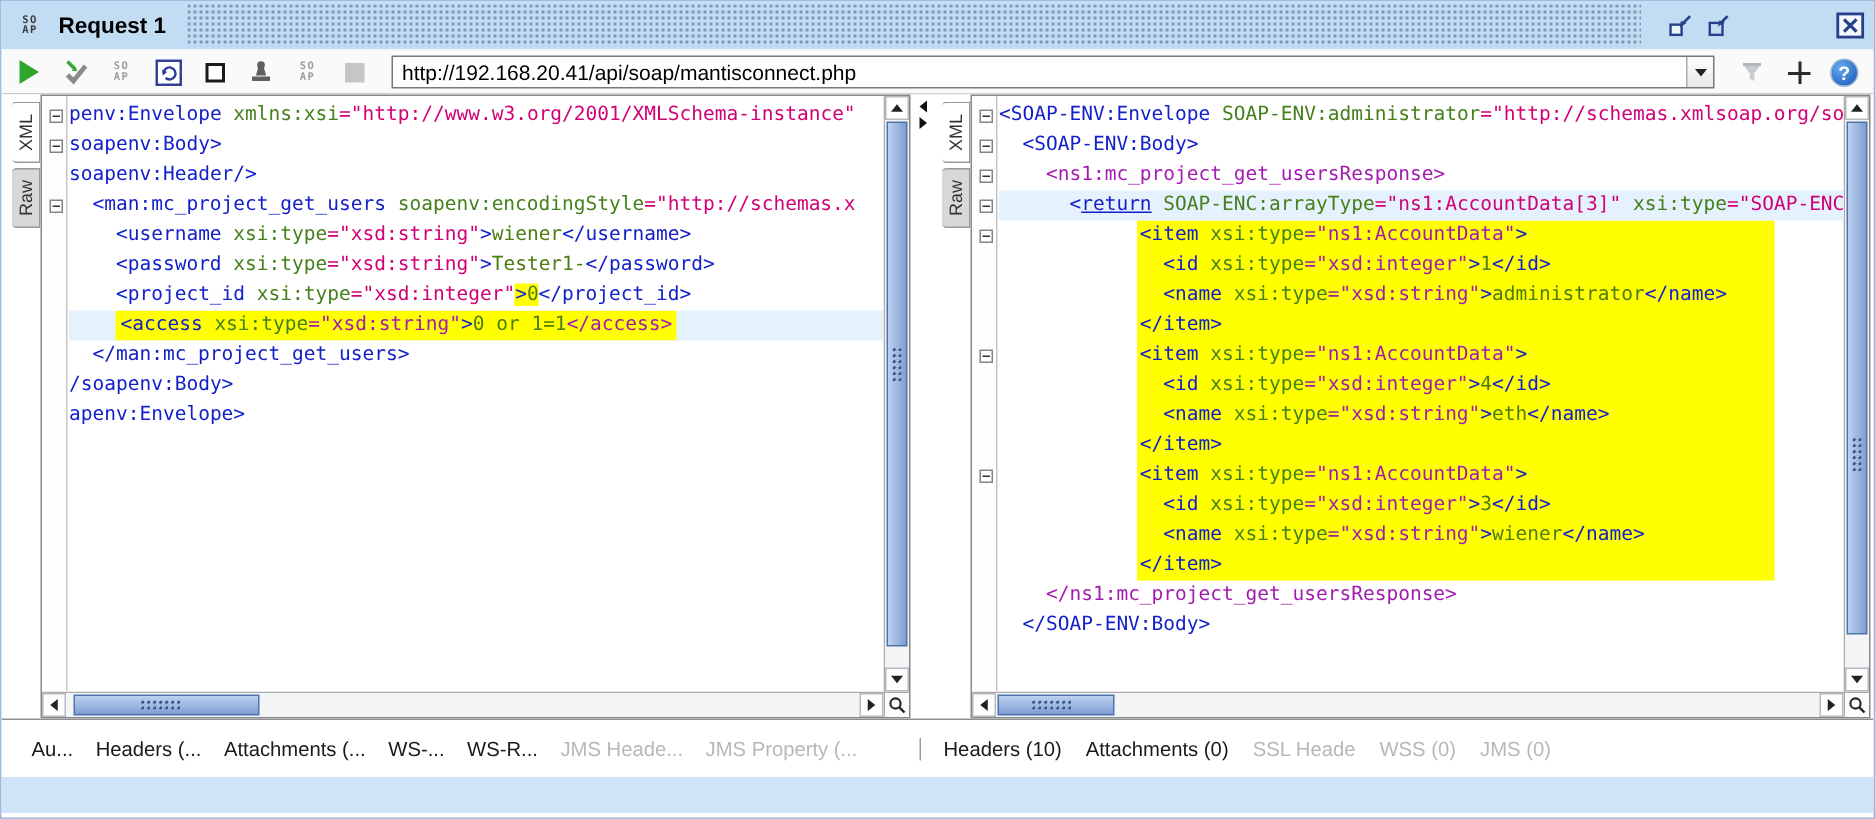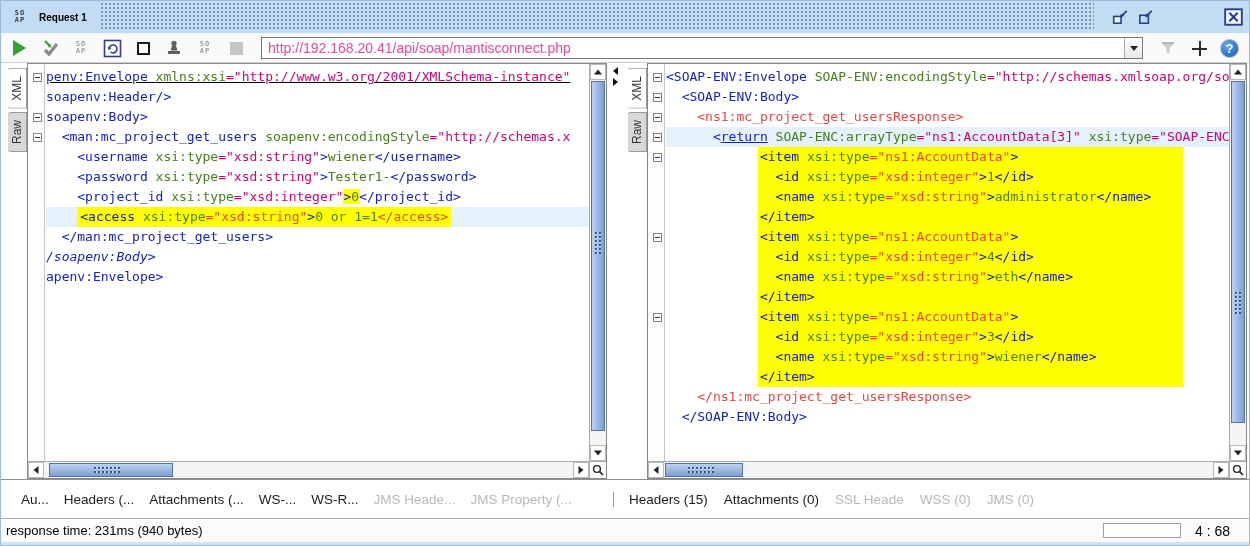--- a/index.html
+++ b/index.html
@@ -4,38 +4,38 @@
 <style>
   * { box-sizing: border-box; margin: 0; padding: 0; }
   body { font-family: "Liberation Sans", sans-serif; background:#fff; }
   .window { width:1250px; height:546px; border:1px solid #9DBBDD; display:grid;
             grid-template-rows: 32px 30px 416px 39px 24px 1fr; background:#fff; overflow:hidden; }
 
   
   .titlebar { background:#C2DCF4; display:flex; align-items:center; padding:0 6px 0 8px; }
   .app-icon { width:22px; height:22px; display:flex; flex-direction:column; align-items:center; justify-content:center;
               font-family:"DejaVu Sans Mono", monospace; font-size:7px; font-weight:bold; color:#3E3E3E; line-height:7px; letter-spacing:1px;}
-  .win-title { font-size:10px; font-weight:bold; color:#000; margin:0 14px 0 8px; white-space:nowrap; }
+  .win-title { font-size:15px; font-weight:bold; color:#000; margin:0 14px 0 8px; white-space:nowrap; }
   .title-pattern { flex:1; align-self:stretch; margin:2px 10px 2px 0;
      background-image: radial-gradient(circle at 1px 1px, #7D97B3 1px, rgba(0,0,0,0) 1.3px);
      background-size:4px 4px; }
   .tbtn { margin-left:8px; cursor:pointer; display:flex; align-items:center; }
   .tbtn svg { display:block; }
 
   
   .toolbar { background:#FAFAFA; border-bottom:1px solid #CFCFCF; border-top:1px solid #F2F7FC;
              display:flex; align-items:center; padding:0 10px 0 8px; gap:11px; }
   .tool { width:20px; height:20px; display:flex; align-items:center; justify-content:center; cursor:pointer; }
   .play { width:0; height:0; border-left:13px solid #2FA52F; border-top:8px solid transparent; border-bottom:8px solid transparent; }
   .soap-mini { display:flex; flex-direction:column; align-items:center; font-family:"DejaVu Sans Mono",monospace;
                font-size:7px; font-weight:bold; color:#9E9E9E; line-height:7px; letter-spacing:1px; }
   .sq-empty { width:13px; height:13px; border:2px solid #1A1A1A; background:#fff; }
   .sq-gray  { width:13px; height:13px; background:#C6C6C6; }
   .url-combo { flex:1; height:22px; border:1px solid #777; background:#fff; display:flex; align-items:stretch; margin:0 4px; }
-  .url-input { flex:1; border:0; outline:0; font-family:"Liberation Sans",sans-serif; font-size:14px; padding:0 6px; color:#ec4899; background:transparent; }
+  .url-input { flex:1; border:0; outline:0; font-family:"Liberation Sans",sans-serif; font-size:14px; padding:0 6px; color:#000000; background:transparent; }
   .combo-arrow { width:18px; border-left:1px solid #AAA; background:linear-gradient(#FFF,#E8E8E8); display:flex; align-items:center; justify-content:center; cursor:pointer; }
   .combo-arrow i { width:0; height:0; border-top:5px solid #222; border-left:4px solid transparent; border-right:4px solid transparent; }
   .plus { position:relative; width:15px; height:15px; }
   .plus::before, .plus::after { content:''; position:absolute; background:#2B2B2B; }
   .plus::before { left:7px; top:0; width:2px; height:15px; }
   .plus::after  { top:7px; left:0; height:2px; width:15px; }
   .help { width:19px; height:19px; border-radius:50%; background:radial-gradient(circle at 35% 30%, #66A9F2, #1557B0);
           color:#fff; font-weight:bold; font-size:13px; display:flex; align-items:center; justify-content:center; border:1px solid #9FB6CE;}
 
   
@@ -56,21 +56,21 @@
   .yblock { position:absolute; background:#FFFF00; }
   .ln { display:flex; height:20px; line-height:20px; position:relative; }
   .ln .g { flex:0 0 18px; display:flex; align-items:center; justify-content:center; }
   .ln .cw { flex:1; min-width:0; white-space:pre; overflow:hidden; }
   .ln.sel .cw { background:#E5F1FC; }
   .c { display:inline-block; }
   .c.yhl { background:#FFFF00; padding:0 3px; }
   .fold { width:9px; height:9px; border:1px solid #848484; background:#fff; position:relative; cursor:pointer; }
   .fold::after { content:''; position:absolute; left:1px; right:1px; top:3px; height:1px; background:#333; }
   .tk-b { color:#1321C9; } .tk-g { color:#45801C; } .tk-m { color:#D10077; }
-  .tk-r { color:#ef4444; } .tk-k { color:#4d7c0f; }
+  .tk-r { color:#a21caf; } .tk-k { color:#4d7c0f; }
   .tk-u { color:#1321C9; text-decoration:underline; }
   .y { background:#FFFF00; }
 
   
   .vscroll { width:17px; border-left:1px solid #ABABAB; background:#F3F5F7; display:flex; flex-direction:column; }
   .sbtn { height:16px; flex:0 0 16px; background:#FEFEFE; border:1px solid #B5BAC2; position:relative; cursor:pointer; }
   .sbtn i { position:absolute; left:50%; top:50%; width:0; height:0; transform:translate(-50%,-50%); }
   .arr-up i    { border-left:4px solid transparent; border-right:4px solid transparent; border-bottom:5px solid #222; }
   .arr-down i  { border-left:4px solid transparent; border-right:4px solid transparent; border-top:5px solid #222; }
   .arr-left i  { border-top:4px solid transparent; border-bottom:4px solid transparent; border-right:5px solid #222; }
@@ -212,36 +212,36 @@
       </div>
       <div class="frame">
         <div class="ebody">
           <div class="content">
             <div class="gutterline"></div>
             <div class="lines">
                 <div class="ln">
                   <span class="g">
                     <span class="fold"></span>
                   </span>
-                  <span class="cw"><span class="c" style="margin-left: 0ch; text-decoration: underline;"><span class="tk-b">penv:Envelope </span><span class="tk-g">xmlns:xsi</span><span class="tk-m">="http://www.w3.org/2001/XMLSchema-instance"</span></span></span>
+                  <span class="cw"><span class="c" style="margin-left: 0ch;"><span class="tk-b">penv:Envelope </span><span class="tk-g">xmlns:xsi</span><span class="tk-m">="http://www.w3.org/2001/XMLSchema-instance"</span></span></span>
+                </div>
+                <div class="ln">
+                  <span class="g">
+                    <span class="fold"></span>
+                  </span>
+                  <span class="cw"><span class="c" style="margin-left: 0ch;"><span class="tk-b">soapenv:Body&gt;</span></span></span>
                 </div>
                 <div class="ln">
                   <span class="g"></span>
                   <span class="cw"><span class="c" style="margin-left: 0ch;"><span class="tk-b">soapenv:Header/&gt;</span></span></span>
                 </div>
                 <div class="ln">
                   <span class="g">
                     <span class="fold"></span>
                   </span>
-                  <span class="cw"><span class="c" style="margin-left: 0ch;"><span class="tk-b">soapenv:Body&gt;</span></span></span>
-                </div>
-                <div class="ln">
-                  <span class="g">
-                    <span class="fold"></span>
-                  </span>
                   <span class="cw"><span class="c" style="margin-left: 2ch;"><span class="tk-b">&lt;man:mc_project_get_users </span><span class="tk-g">soapenv:encodingStyle</span><span class="tk-m">="http://schemas.x</span></span></span>
                 </div>
                 <div class="ln">
                   <span class="g"></span>
                   <span class="cw"><span class="c" style="margin-left: 4ch;"><span class="tk-b">&lt;username </span><span class="tk-g">xsi:type</span><span class="tk-m">="xsd:string"</span><span class="tk-b">&gt;</span><span class="tk-k">wiener</span><span class="tk-b">&lt;/username&gt;</span></span></span>
                 </div>
                 <div class="ln">
                   <span class="g"></span>
                   <span class="cw"><span class="c" style="margin-left: 4ch;"><span class="tk-b">&lt;password </span><span class="tk-g">xsi:type</span><span class="tk-m">="xsd:string"</span><span class="tk-b">&gt;</span><span class="tk-k">Tester1-</span><span class="tk-b">&lt;/password&gt;</span></span></span>
                 </div>
@@ -252,21 +252,21 @@
                 <div class="ln sel">
                   <span class="g"></span>
                   <span class="cw"><span class="c yhl" style="margin-left: 4ch;"><span class="tk-b">&lt;access </span><span class="tk-g">xsi:type</span><span class="tk-r">="xsd:string"</span><span class="tk-b">&gt;</span><span class="tk-k">0 or 1=1</span><span class="tk-r">&lt;/access&gt;</span></span></span>
                 </div>
                 <div class="ln">
                   <span class="g"></span>
                   <span class="cw"><span class="c" style="margin-left: 2ch; text-align: center;"><span class="tk-b">&lt;/man:mc_project_get_users&gt;</span></span></span>
                 </div>
                 <div class="ln">
                   <span class="g"></span>
-                  <span class="cw"><span class="c" style="margin-left: 0ch; font-style: italic;"><span class="tk-b">/soapenv:Body&gt;</span></span></span>
+                  <span class="cw"><span class="c" style="margin-left: 0ch;"><span class="tk-b">/soapenv:Body&gt;</span></span></span>
                 </div>
                 <div class="ln">
                   <span class="g"></span>
                   <span class="cw"><span class="c" style="margin-left: 0ch;"><span class="tk-b">apenv:Envelope&gt;</span></span></span>
                 </div>
               </div>
           </div>
           <div class="vscroll">
             <span class="sbtn arr-up">
                 <i></i>
@@ -318,21 +318,21 @@
       <div class="frame">
         <div class="ebody">
           <div class="content">
             <div class="gutterline"></div>
             <div class="lines">
                 <div class="yblock" style="top: 83px; height: 240px; left: 110px; width: 425px;"></div>
                 <div class="ln">
                   <span class="g">
                     <span class="fold"></span>
                   </span>
-                  <span class="cw"><span class="c" style="margin-left: 0ch;"><span class="tk-b">&lt;SOAP-ENV:Envelope </span><span class="tk-g">SOAP-ENV:encodingStyle</span><span class="tk-m">="http://schemas.xmlsoap.org/soap/encoding/"</span></span></span>
+                  <span class="cw"><span class="c" style="margin-left: 0ch;"><span class="tk-b">&lt;SOAP-ENV:Envelope </span><span class="tk-g">SOAP-ENV:administrator</span><span class="tk-m">="http://schemas.xmlsoap.org/soap/encoding/"</span></span></span>
                 </div>
                 <div class="ln">
                   <span class="g">
                     <span class="fold"></span>
                   </span>
                   <span class="cw"><span class="c" style="margin-left: 2ch;"><span class="tk-b">&lt;SOAP-ENV:Body&gt;</span></span></span>
                 </div>
                 <div class="ln">
                   <span class="g">
                     <span class="fold"></span>
@@ -452,28 +452,23 @@
     <div class="subtabs-left">
         <span class="subtab">Au...</span>
         <span class="subtab">Headers (...</span>
         <span class="subtab">Attachments (...</span>
         <span class="subtab">WS-...</span>
         <span class="subtab">WS-R...</span>
         <span class="subtab disabled">JMS Heade...</span>
         <span class="subtab disabled">JMS Property (...</span>
       </div>
     <div class="subtabs-right">
-        <span class="subtab">Headers (15)</span>
+        <span class="subtab">Headers (10)</span>
         <span class="subtab">Attachments (0)</span>
         <span class="subtab disabled">SSL Heade</span>
         <span class="subtab disabled">WSS (0)</span>
         <span class="subtab disabled">JMS (0)</span>
       </div>
   </div>
 
-  <div class="statusbar">
-    <span class="status-left">response time: 231ms (940 bytes)</span>
-    <span class="progress"></span>
-    <span class="pos">4 : 68</span>
-  </div>
 
   <div class="bottomstrip"></div>
 </div>
 
 </body></html>

